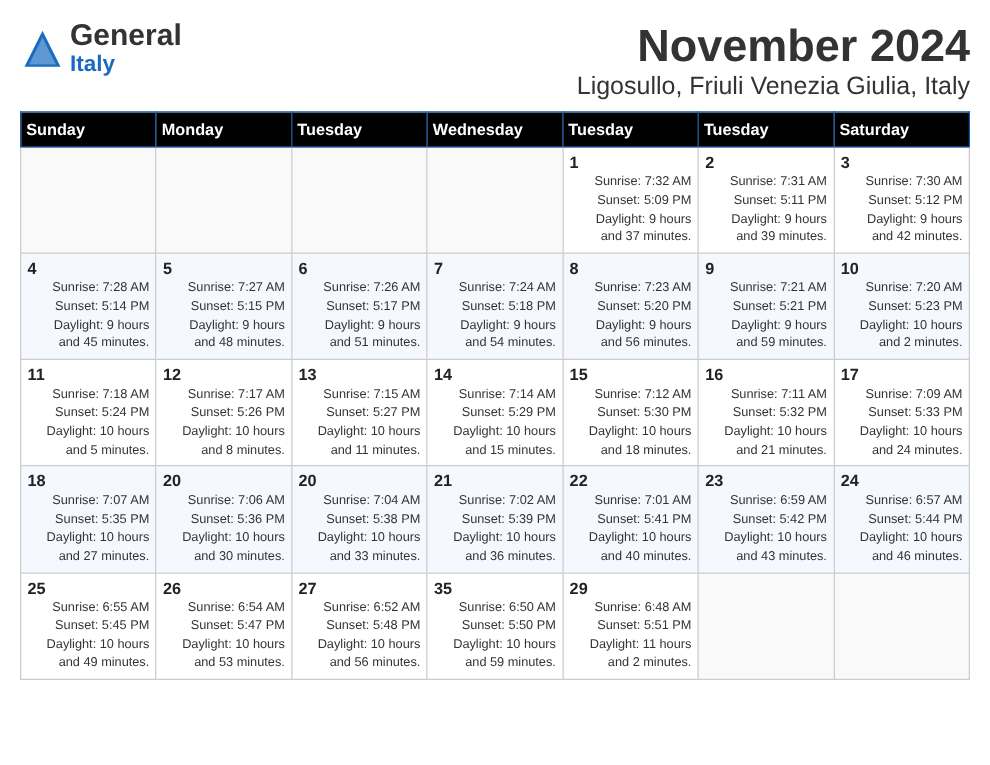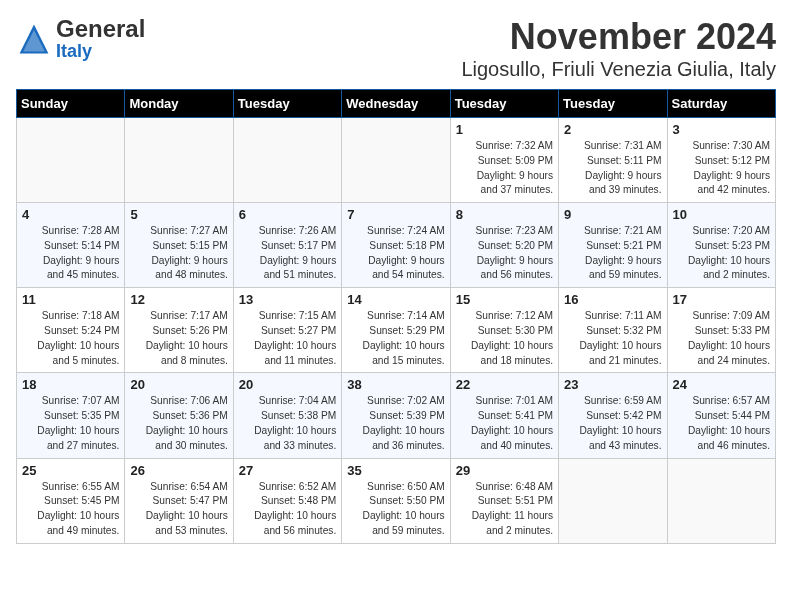--- a/index.html
+++ b/index.html
@@ -218,21 +218,21 @@
         </td>
         <td>
           <span class="day-number">20</span>
           <div class="day-info">Sunrise: 7:06 AM<br>Sunset: 5:36 PM<br>Daylight: 10 hours<br>and 30 minutes.</div>
         </td>
         <td>
           <span class="day-number">20</span>
           <div class="day-info">Sunrise: 7:04 AM<br>Sunset: 5:38 PM<br>Daylight: 10 hours<br>and 33 minutes.</div>
         </td>
         <td>
-          <span class="day-number">38</span>
+          <span class="day-number">21</span>
           <div class="day-info">Sunrise: 7:02 AM<br>Sunset: 5:39 PM<br>Daylight: 10 hours<br>and 36 minutes.</div>
         </td>
         <td>
           <span class="day-number">22</span>
           <div class="day-info">Sunrise: 7:01 AM<br>Sunset: 5:41 PM<br>Daylight: 10 hours<br>and 40 minutes.</div>
         </td>
         <td>
           <span class="day-number">23</span>
           <div class="day-info">Sunrise: 6:59 AM<br>Sunset: 5:42 PM<br>Daylight: 10 hours<br>and 43 minutes.</div>
         </td>

